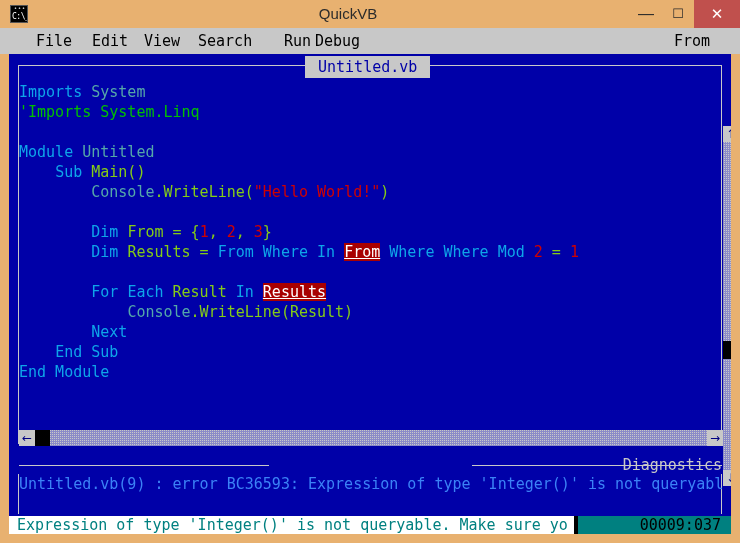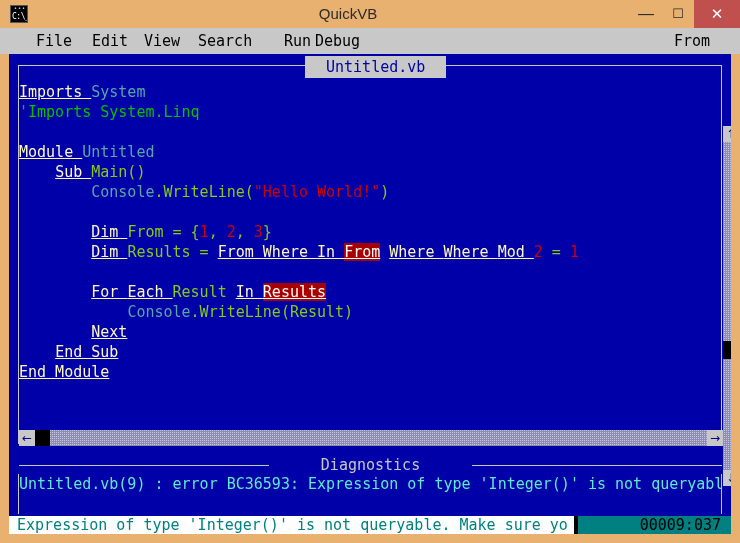--- a/index.html
+++ b/index.html
@@ -119,21 +119,21 @@
     position: absolute;
     left: 9px; top: 11px;
     width: 704px; height: 379px;
     border: 1px solid #c8c8c8;
     box-sizing: border-box;
   }
   #tab-label {
     position: absolute;
     left: 296px; top: 2px;
     height: 22px; line-height: 22px;
-    padding: 0 21px;
+    padding: 0 13px;
     background: #c8c8c8;
     color: #0000a8;
     font-family: "DejaVu Sans Mono", "Liberation Mono", monospace;
     font-size: 15px;
     white-space: pre;
     cursor: default;
     z-index: 5;
   }
 
   
@@ -141,21 +141,21 @@
     position: absolute;
     left: 10px; top: 28px;
     width: 694px;
     font-family: "DejaVu Sans Mono", "Liberation Mono", monospace;
     font-size: 15px;
     line-height: 20px;
     white-space: pre;
     color: #c0c0c0;
   }
   #code .ln { height: 20px; white-space: pre; }
-  .kw    { color: #fef9c3; text-decoration: underline; }
+  .kw    { color: #0ea5e9; }
   .id    { color: #84cc16; }
   .idm   { color: #55a8a8; }
   .cmt   { color: #00c000; }
   .str   { color: #d00000; }
   .num   { color: #d00000; }
   .hl    { background: #a80000; color: #ffffff; text-decoration: underline; }
   .hl-u  { text-decoration: underline; }
 
   
   #vscroll {
@@ -219,34 +219,34 @@
   }
   #diag-divider .rule-l, #diag-divider .rule-r {
     position: absolute; top: 9px; height: 1px;
     background: #c8c8c8;
   }
   #diag-divider .rule-l { left: 0; width: 250px; }
   #diag-divider .rule-r { right: 0; width: 250px; }
   #diag-title {
     position: absolute;
     left: 0; top: 0; width: 703px;
-    text-align: center;
+    text-align: right;
     font-family: "DejaVu Sans Mono", "Liberation Mono", monospace;
     font-size: 15px;
     line-height: 18px;
     color: #c8c8c8;
   }
   #diag-list {
     position: absolute;
     left: 10px; top: 420px;
     width: 703px;
     font-family: "DejaVu Sans Mono", "Liberation Mono", monospace;
     font-size: 15px;
     line-height: 20px;
-    color: #5eead4;
+    color: #3b82f6;
     white-space: pre;
     overflow: hidden;
   }
   #diag-list .diag-row { height: 20px; white-space: pre; overflow: hidden; }
   #diag-left-edge {
     position: absolute; left: 9px; top: 420px;
     width: 1px; height: 40px; background: #c8c8c8;
   }
   #diag-right-edge {
     position: absolute; left: 712px; top: 420px;

